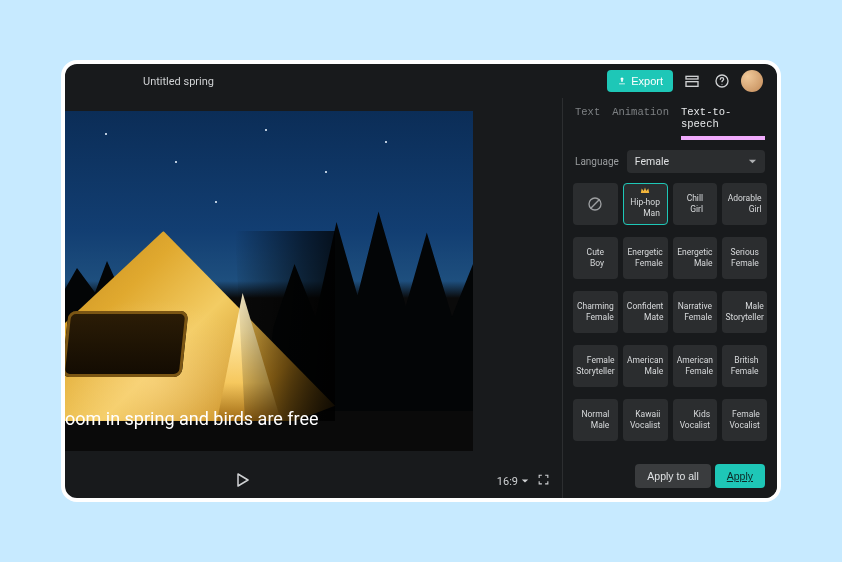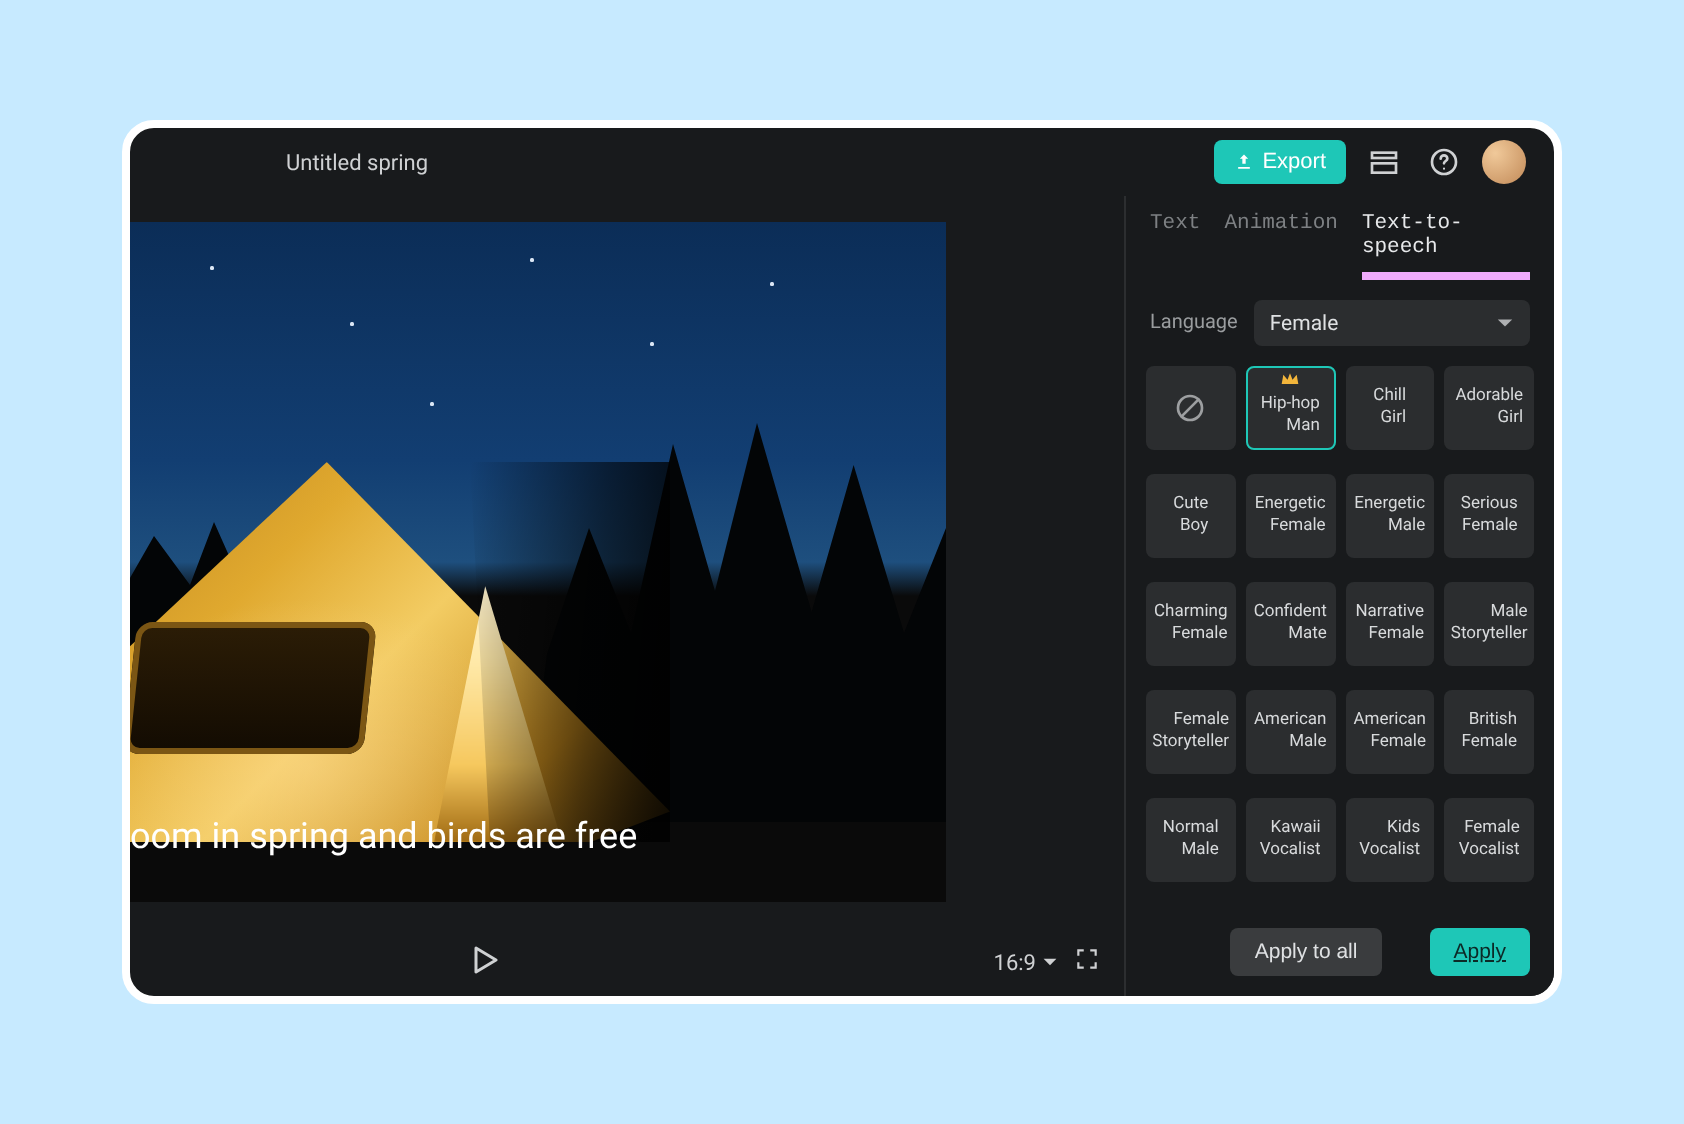--- a/index.html
+++ b/index.html
@@ -201,21 +201,21 @@
   }
   .voice.none svg { width: 16px; height: 16px; stroke: #9d9fa1; fill: none; stroke-width: 2; }
   .voice.selected { outline: 1.5px solid #1ec7b7; outline-offset: -1.5px; }
   .voice .crown {
     position: absolute; top: 3px; left: 50%; transform: translateX(-50%);
     width: 10px; height: 7px;
   }
   .voice .crown svg { width: 10px; height: 7px; fill: #f2b53b; }
   .voice.selected .label-wrap { margin-top: 7px; }
   .panel-footer {
-    display: flex; gap: 24px;
+    display: flex; gap: 4px;
     padding: 10px 12px;
     justify-content: flex-end;
   }
   .footer-btn {
     border: none;
     border-radius: 4px;
     font-size: 10.5px;
     padding: 6px 12px;
     cursor: pointer;
   }

